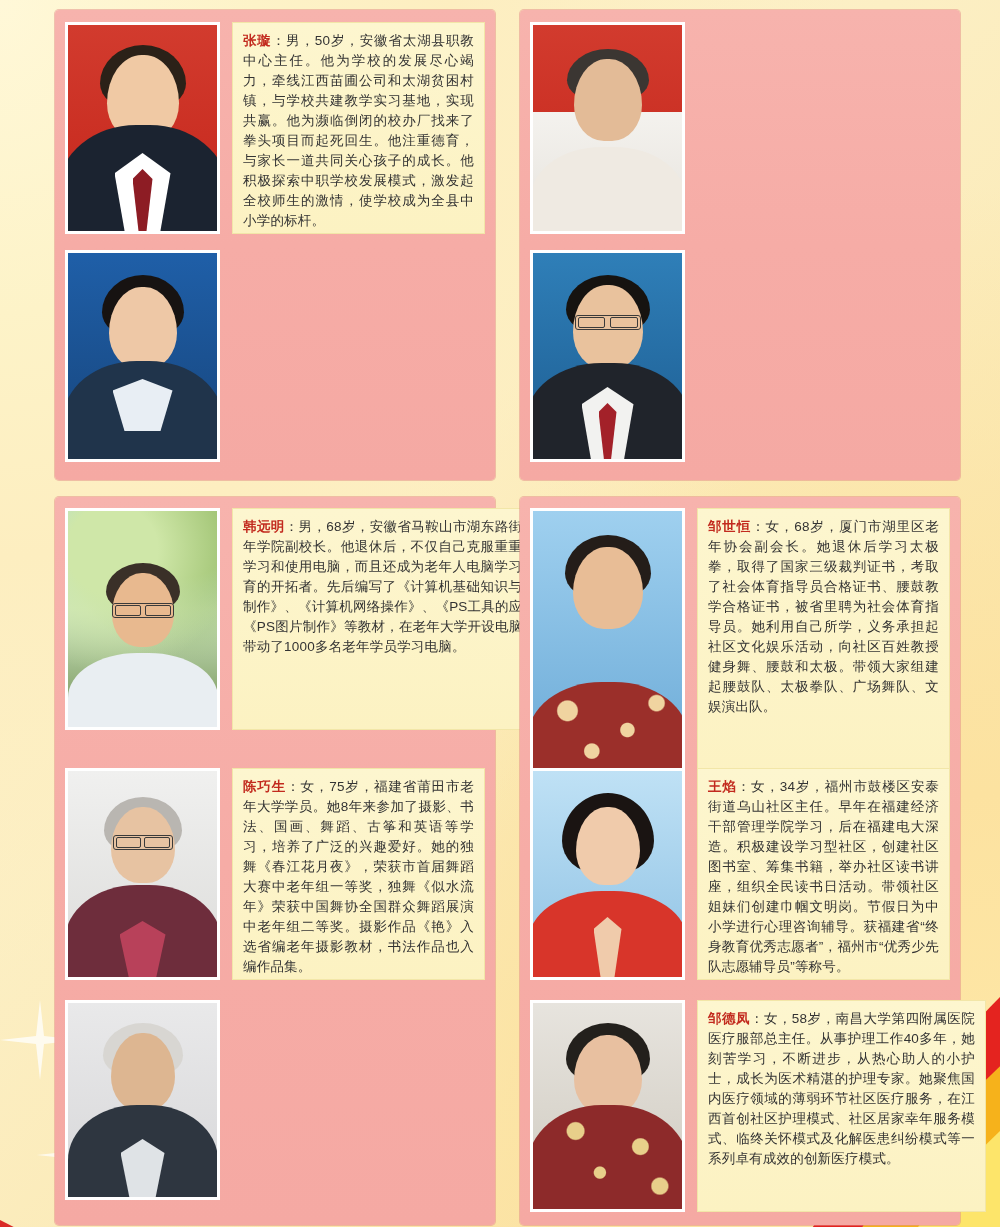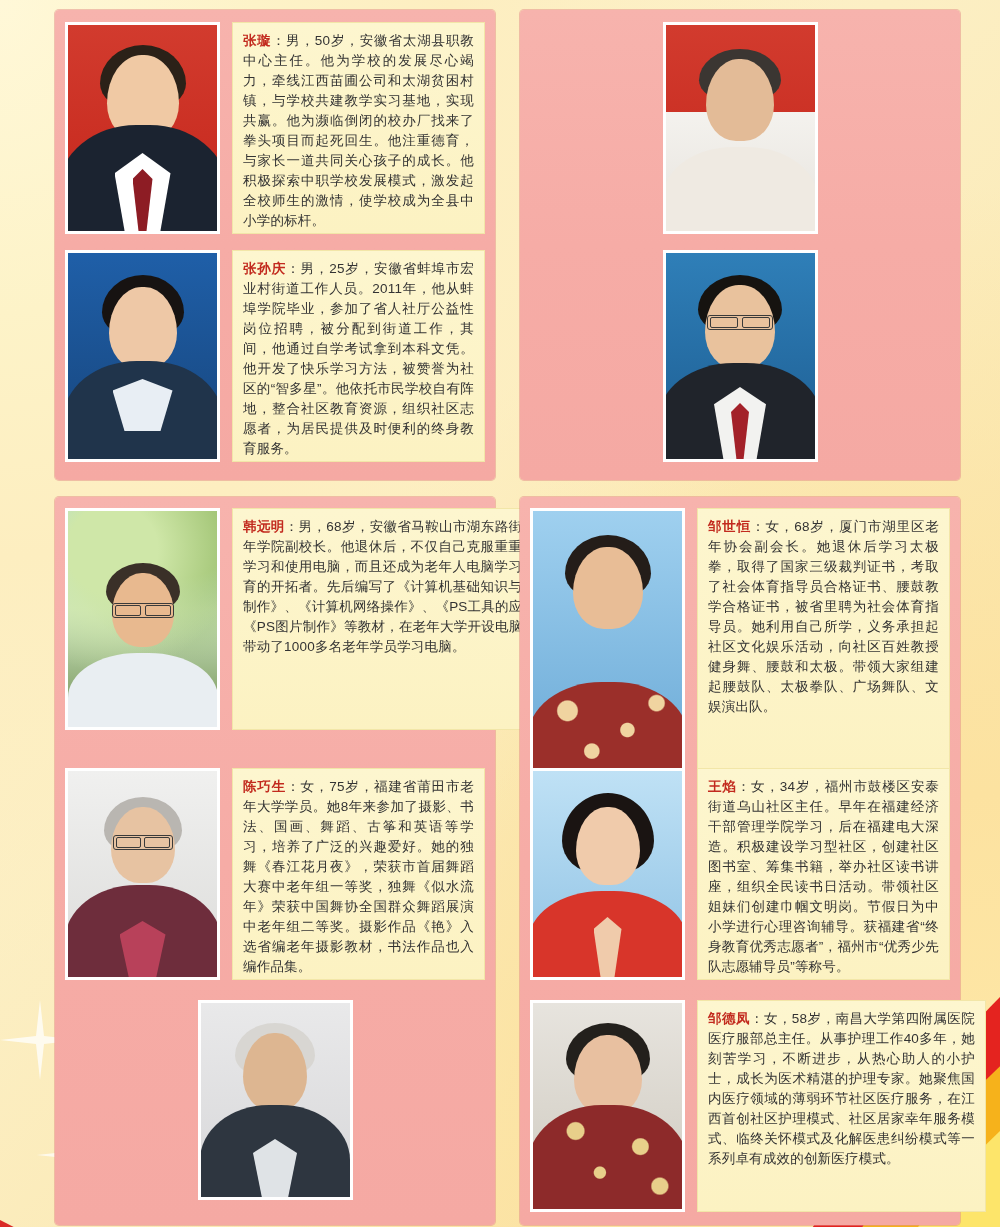--- a/index.html
+++ b/index.html
@@ -24,21 +24,21 @@
   .col-left{left:55px;}
   .col-right{left:520px;}
 
   
   .panel{
     position:absolute;border-radius:4px;
     background:linear-gradient(180deg,#f7b3ad 0%,#f6aca6 50%,#f5a9a3 100%);
     box-shadow:0 0 0 1px rgba(226,140,133,.5);
   }
 
-  .entry{position:absolute;display:flex;justify-content:center;}
+  .entry{position:absolute;display:flex;}
   .photo{
     width:155px;flex:0 0 155px;
     border:3px solid #ffffff;
     box-sizing:border-box;
     background:#ddd;
     position:relative;overflow:hidden;
   }
   .textbox{
     margin-left:12px;flex:1;
     background:linear-gradient(180deg,#fdf6cf 0%,#fcf2c2 100%);
@@ -122,21 +122,20 @@
 
       <div class="entry" style="left:10px;top:250px;width:420px;height:212px;">
         <div class="photo">
           <div class="pt bgC">
             <div class="hair" style="top:22px;width:82px;height:62px;background:#171312;"></div>
             <div class="head" style="top:34px;width:68px;height:82px;background:#eec8a6;"></div>
             <div class="body" style="bottom:0;width:160px;height:98px;background:#20344b;"></div>
             <div class="shirt" style="bottom:28px;width:60px;height:52px;background:#e8eef4;clip-path:polygon(50% 0,100% 22%,80% 100%,20% 100%,0 22%);"></div>
           </div>
         </div>
-        <div class="textbox"><span class="nm">张孙庆</span><span>：男，25岁，安徽省蚌埠市宏业村街道工作人员。2011年，他从蚌埠学院毕业，参加了省人社厅公益性岗位招聘，被分配到街道工作，其间，他通过自学考试拿到本科文凭。他开发了快乐学习方法，被赞誉为社区的“智多星”。他依托市民学校自有阵地，整合社区教育资源，组织社区志愿者，为居民提供及时便利的终身教育服务。</span></div>
       </div>
 
       <div class="entry" style="left:10px;top:508px;width:496px;height:222px;">
         <div class="photo">
           <div class="pt bgOut">
             <div style="position:absolute;inset:0;background:radial-gradient(circle at 30% 18%,#cfe7a8 0 22%,transparent 60%),radial-gradient(circle at 80% 12%,#9cc06f 0 18%,transparent 55%);"></div>
             <div class="hair" style="top:52px;width:74px;height:48px;background:#3a3028;"></div>
             <div class="head" style="top:62px;width:62px;height:74px;background:#e8b98f;"></div>
             <div class="glasses" style="top:92px;width:60px;"></div>
             <div class="body" style="bottom:0;width:150px;height:74px;background:#e9eef2;"></div>

